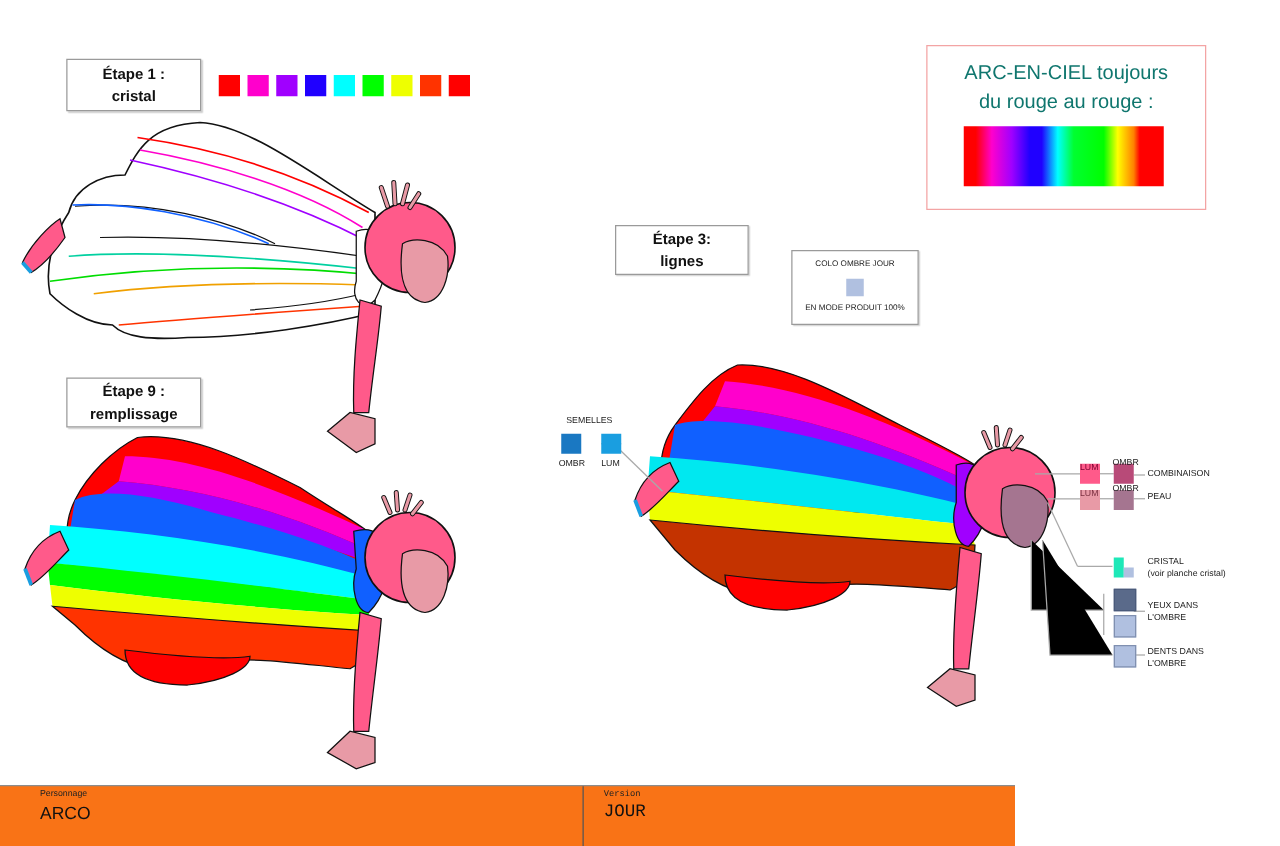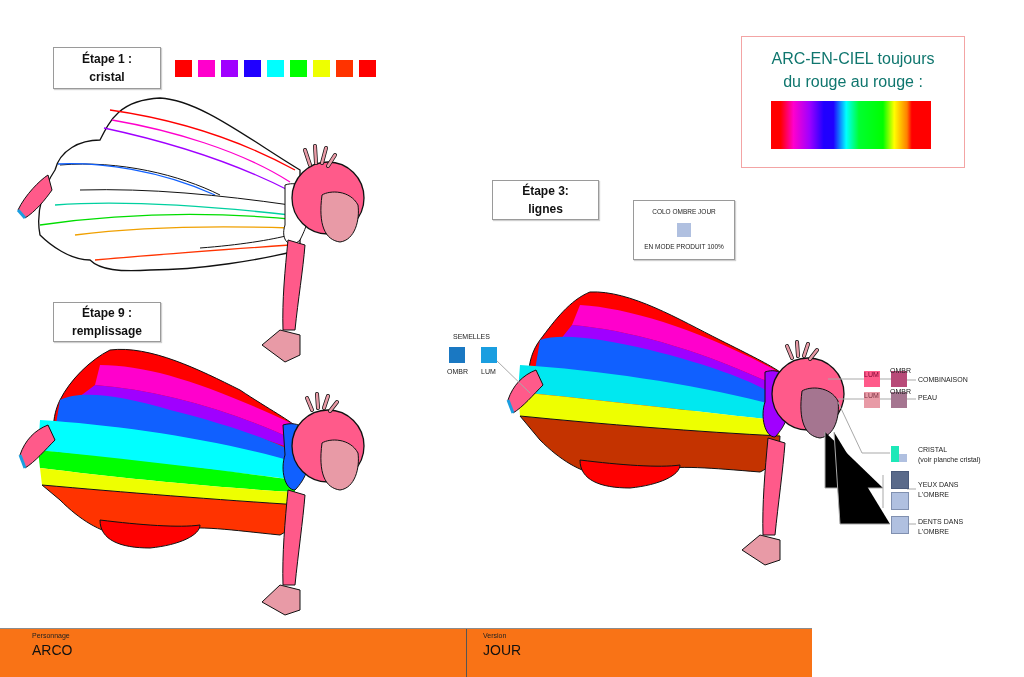--- a/index.html
+++ b/index.html
@@ -183,17 +183,17 @@
 
 <div class="legend-sw" style="left:891px;top:516px;background:#b0c0e0;border:1px solid #8090b0;"></div>
 <div class="small-label" style="left:918px;top:518px;">DENTS DANS</div>
 <div class="small-label" style="left:918px;top:528px;">L'OMBRE</div>
 
 <div class="footer">
   <div class="footer-cell" style="left:0;width:204px;">
     <div class="footer-label">Personnage</div>
     <div class="footer-value">ARCO</div>
   </div>
-  <div class="footer-cell" style="left:466px;width:558px;">
+  <div class="footer-cell" style="left:466px;width:558px;font-family:Liberation Mono, monospace;">
     <div class="footer-label" style="left:16px;">Version</div>
     <div class="footer-value" style="left:16px;">JOUR</div>
   </div>
 </div>
 
 </body></html>

